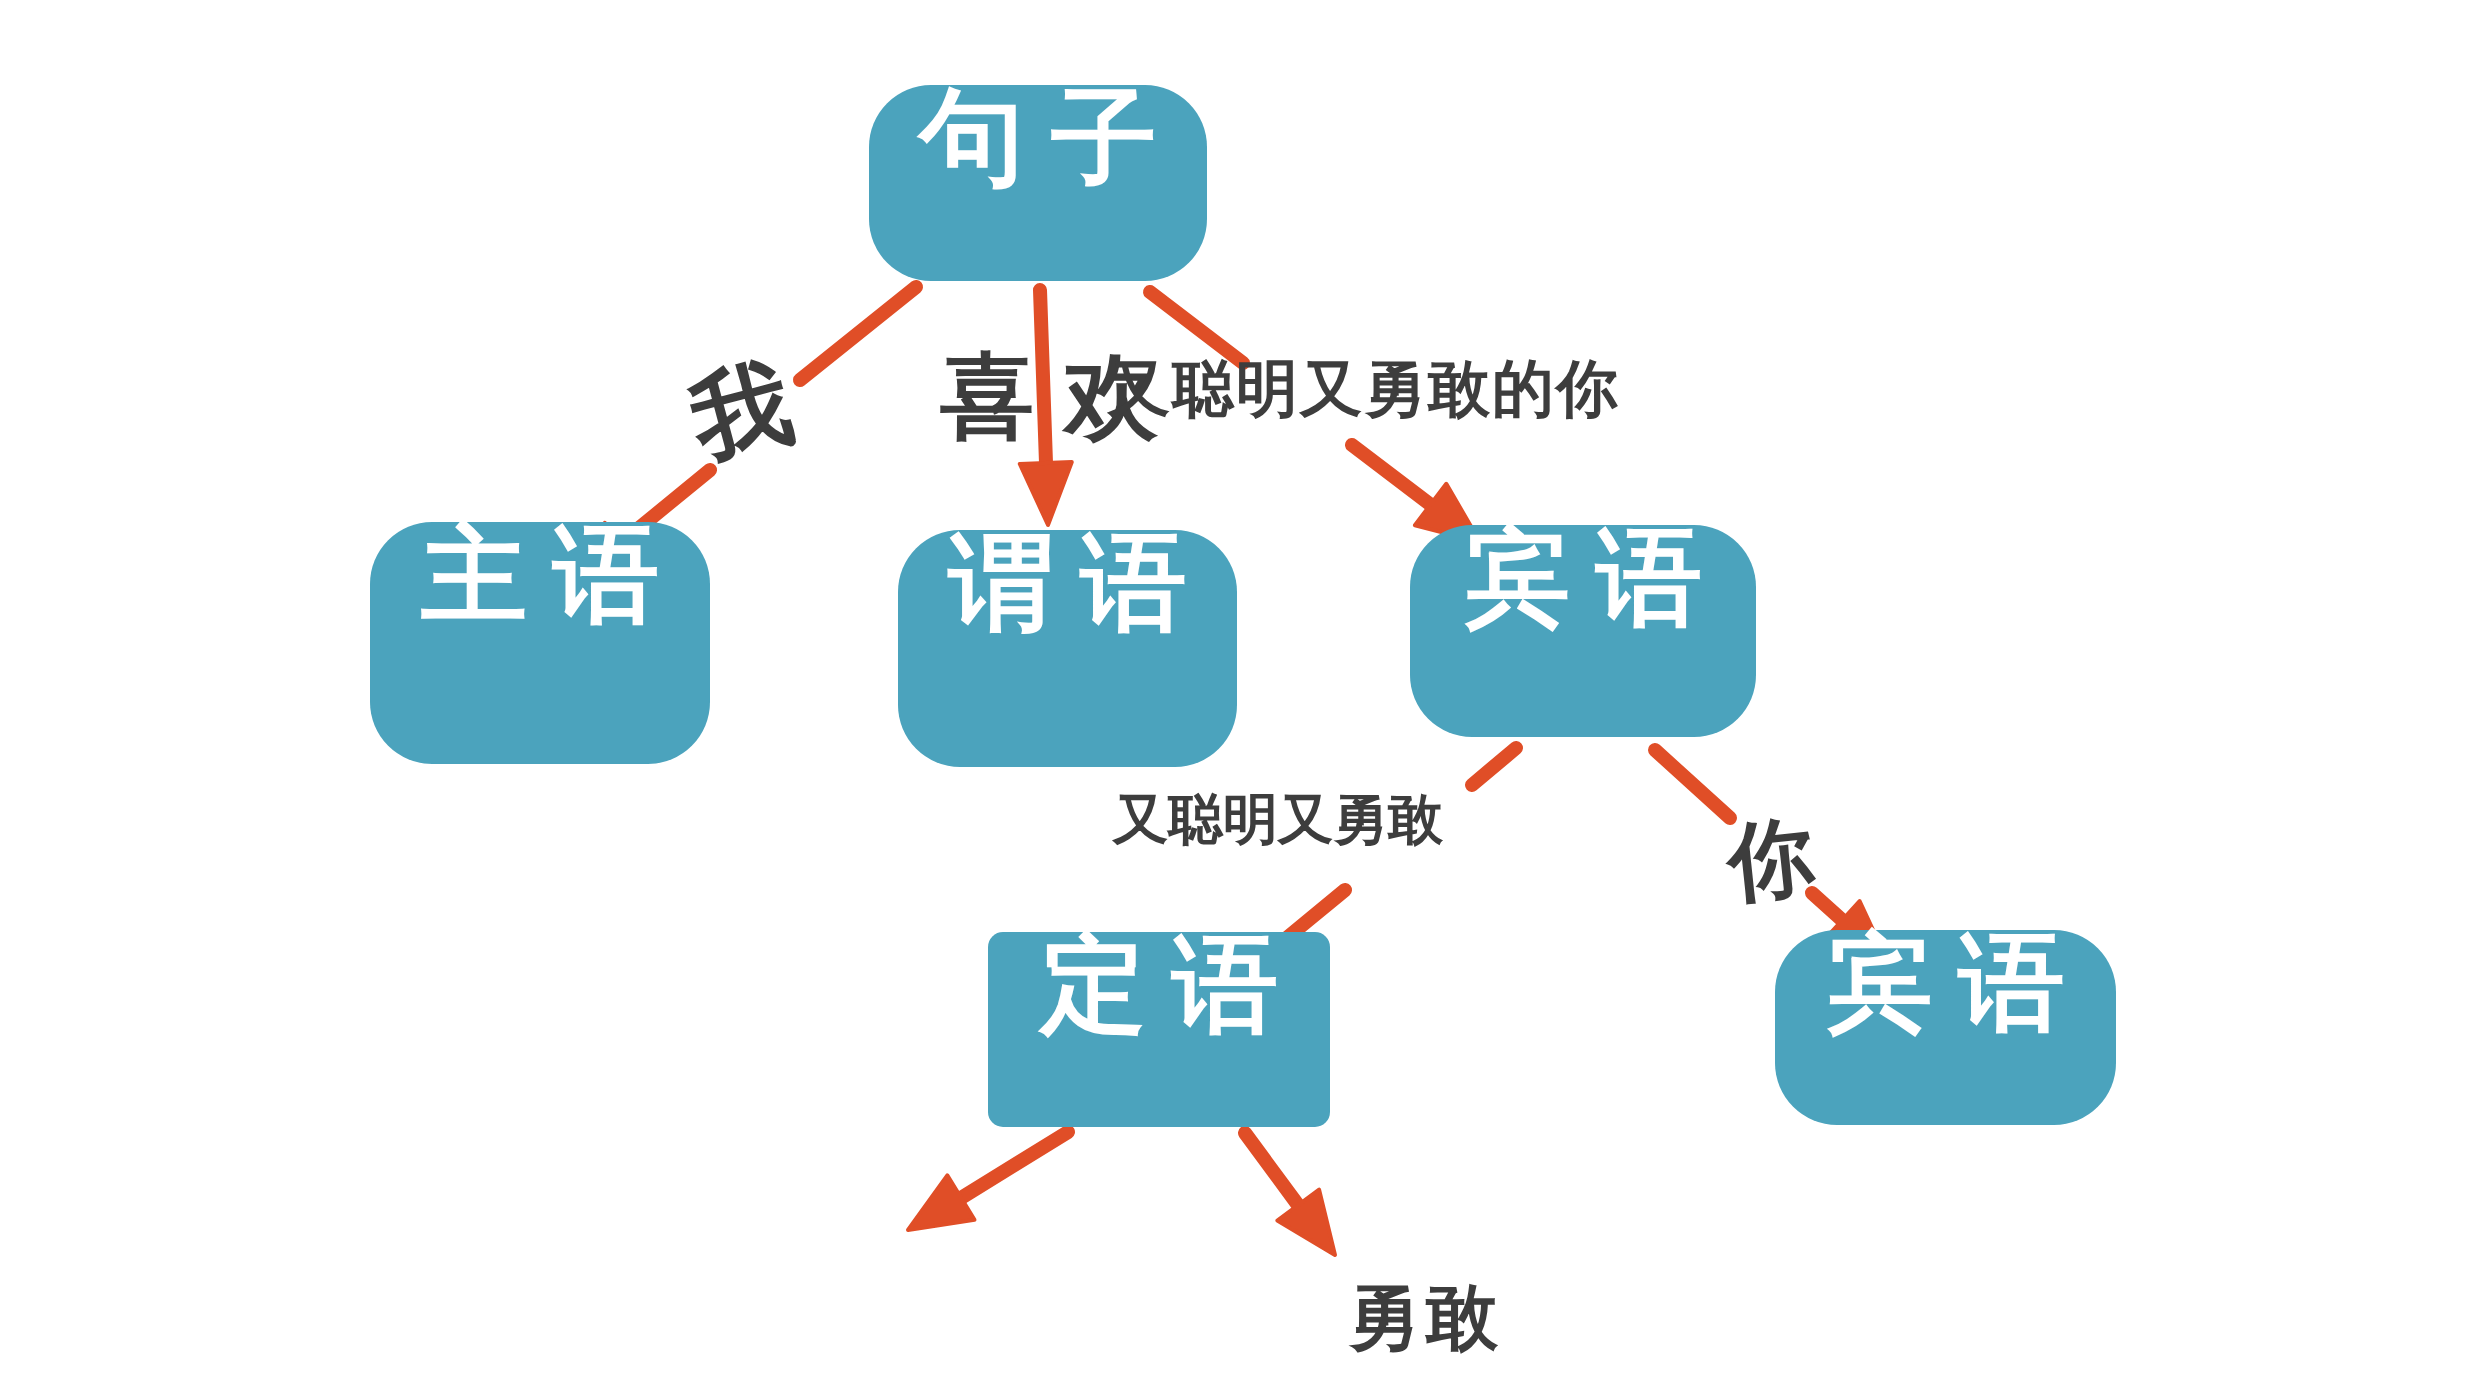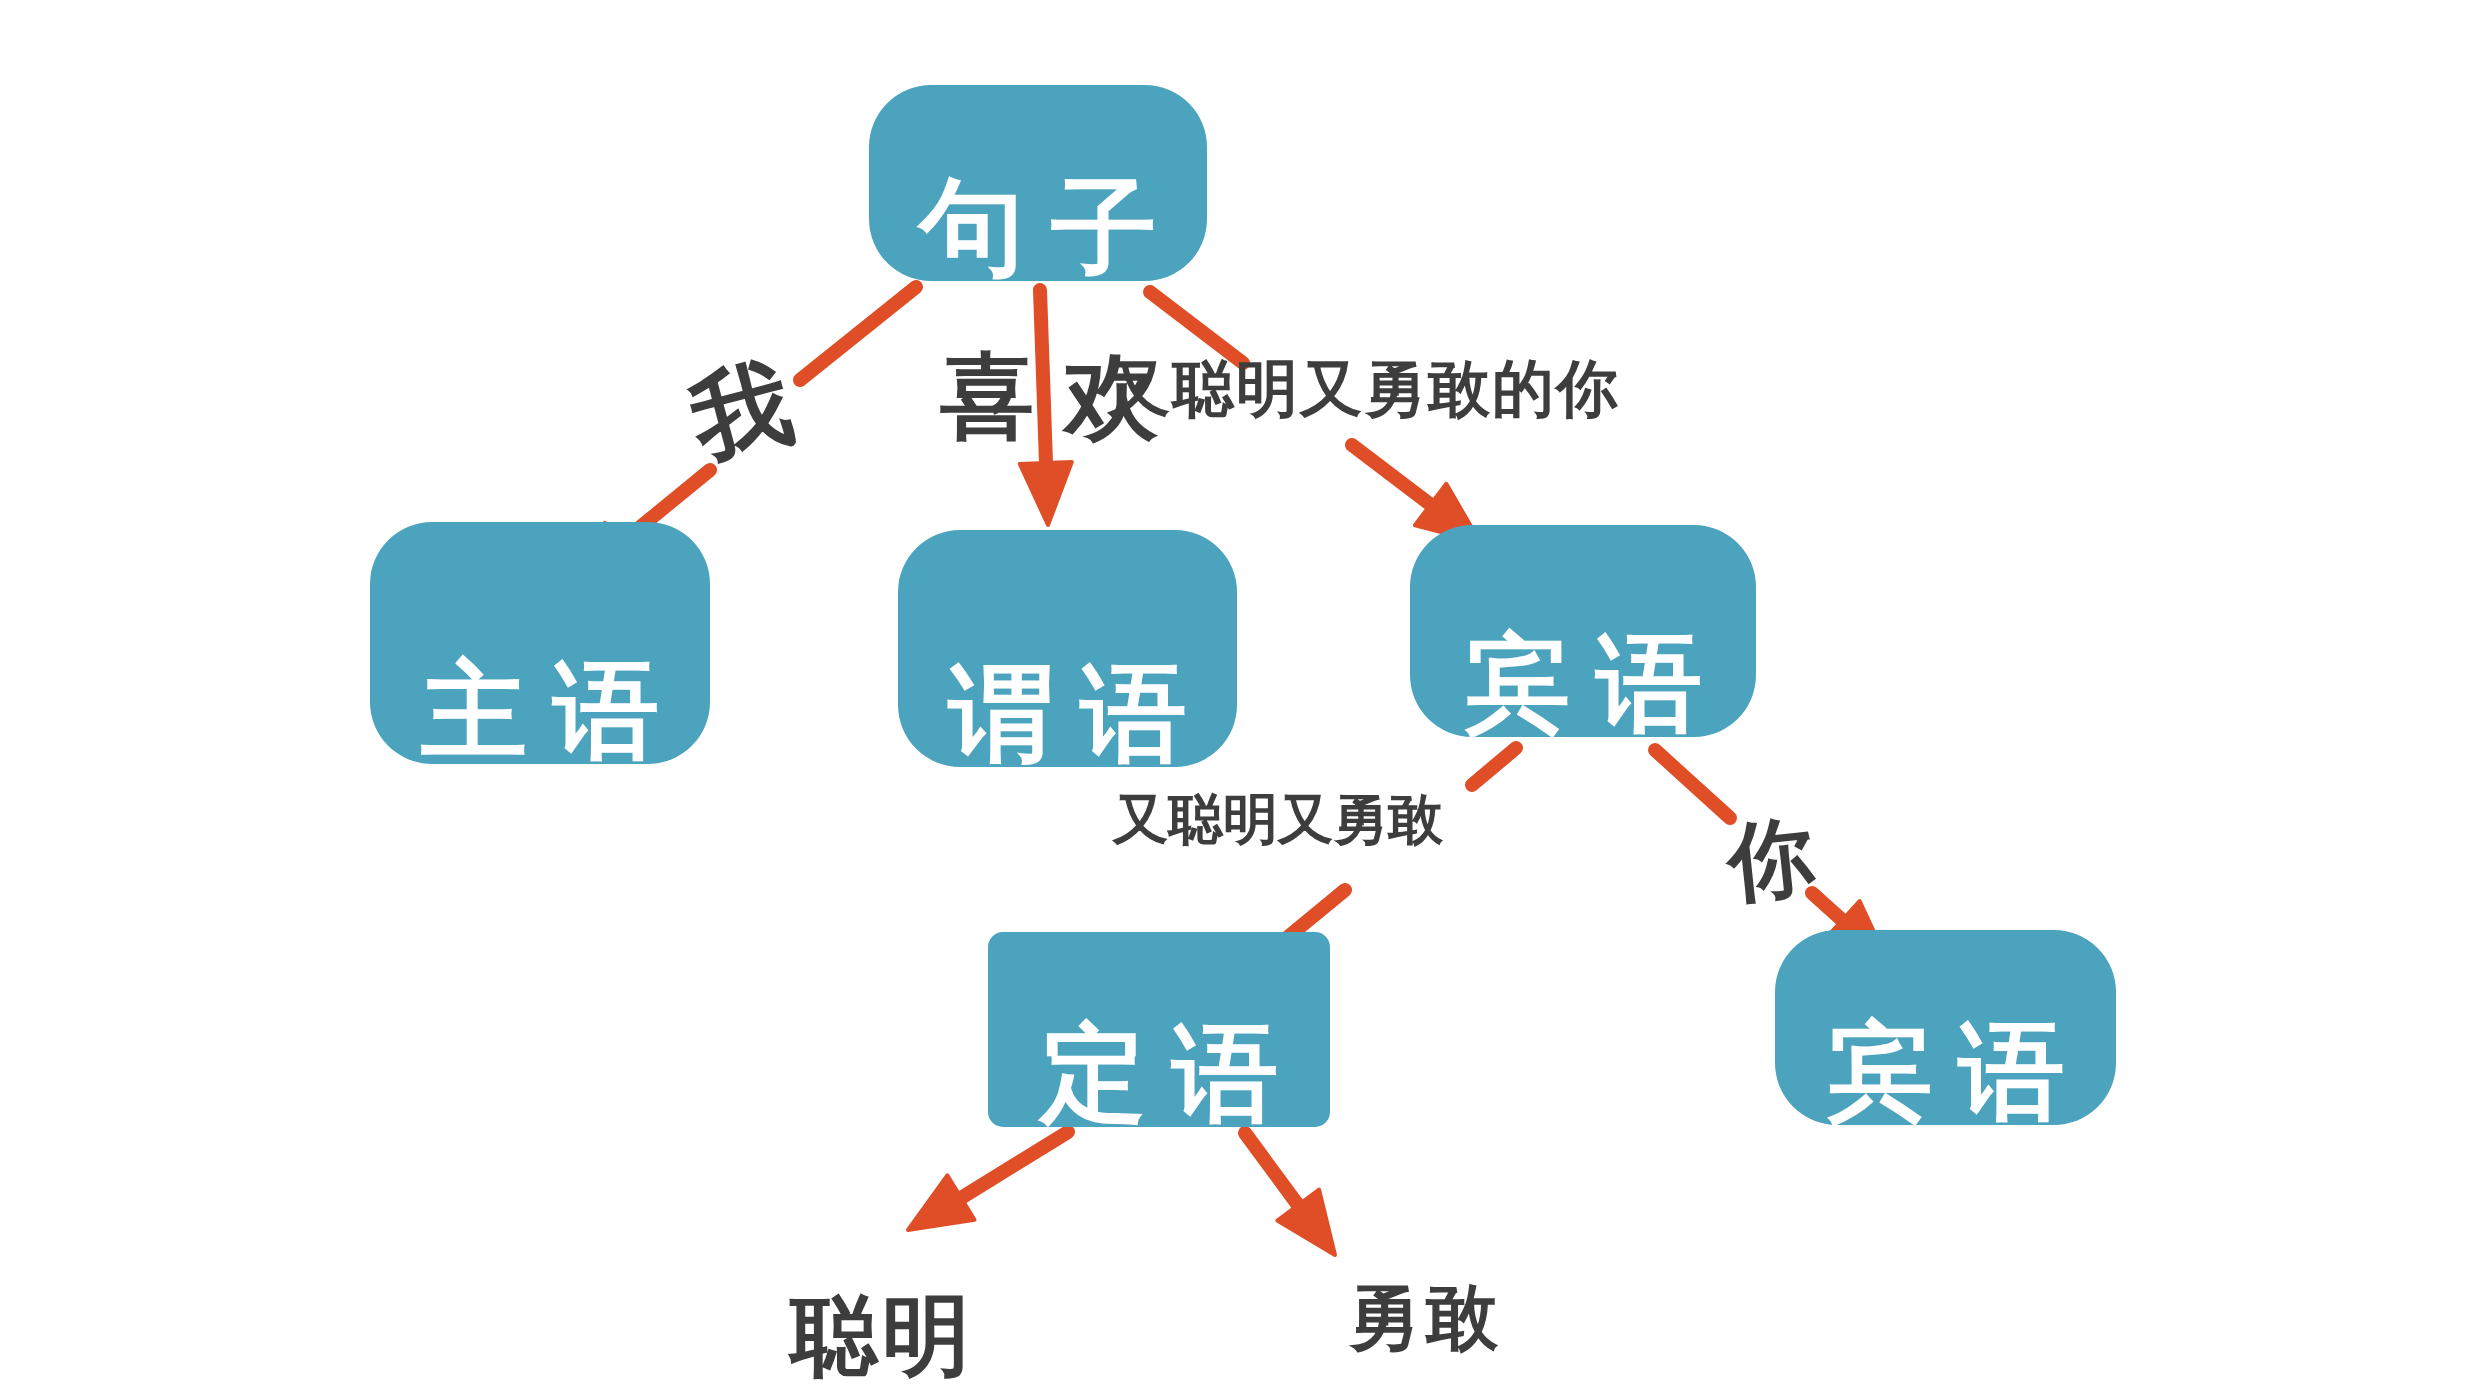--- a/index.html
+++ b/index.html
@@ -32,21 +32,21 @@
     fill: #E04E27;
     stroke: #E04E27;
     stroke-width: 4;
     stroke-linejoin: round;
   }
   .node {
     position: absolute;
     background: #4BA3BD;
     border-radius: 62px;
     display: flex;
-    align-items: flex-end;
+    align-items: flex-start;
     justify-content: center;
   }
   .node-label {
     color: #ffffff;
     font-size: 106px;
     font-weight: bold;
     letter-spacing: 26px;
     margin-right: -26px; 
     white-space: nowrap;
     line-height: 1;
@@ -138,16 +138,15 @@
   <div class="node node-object2">
     <span class="node-label">宾语</span>
   </div>
 
   <div class="edge-label lbl-wo">我</div>
   <div class="edge-label lbl-xihuan">喜欢</div>
   <div class="edge-label lbl-long">又聪明又勇敢的你</div>
   <div class="edge-label lbl-mid">又聪明又勇敢</div>
   <div class="edge-label lbl-ni">你</div>
 
-  <div class="leaf-label lbl-smart">聪明</div>
   <div class="leaf-label lbl-brave">勇敢</div>
 
 </div>
 
 </body></html>

